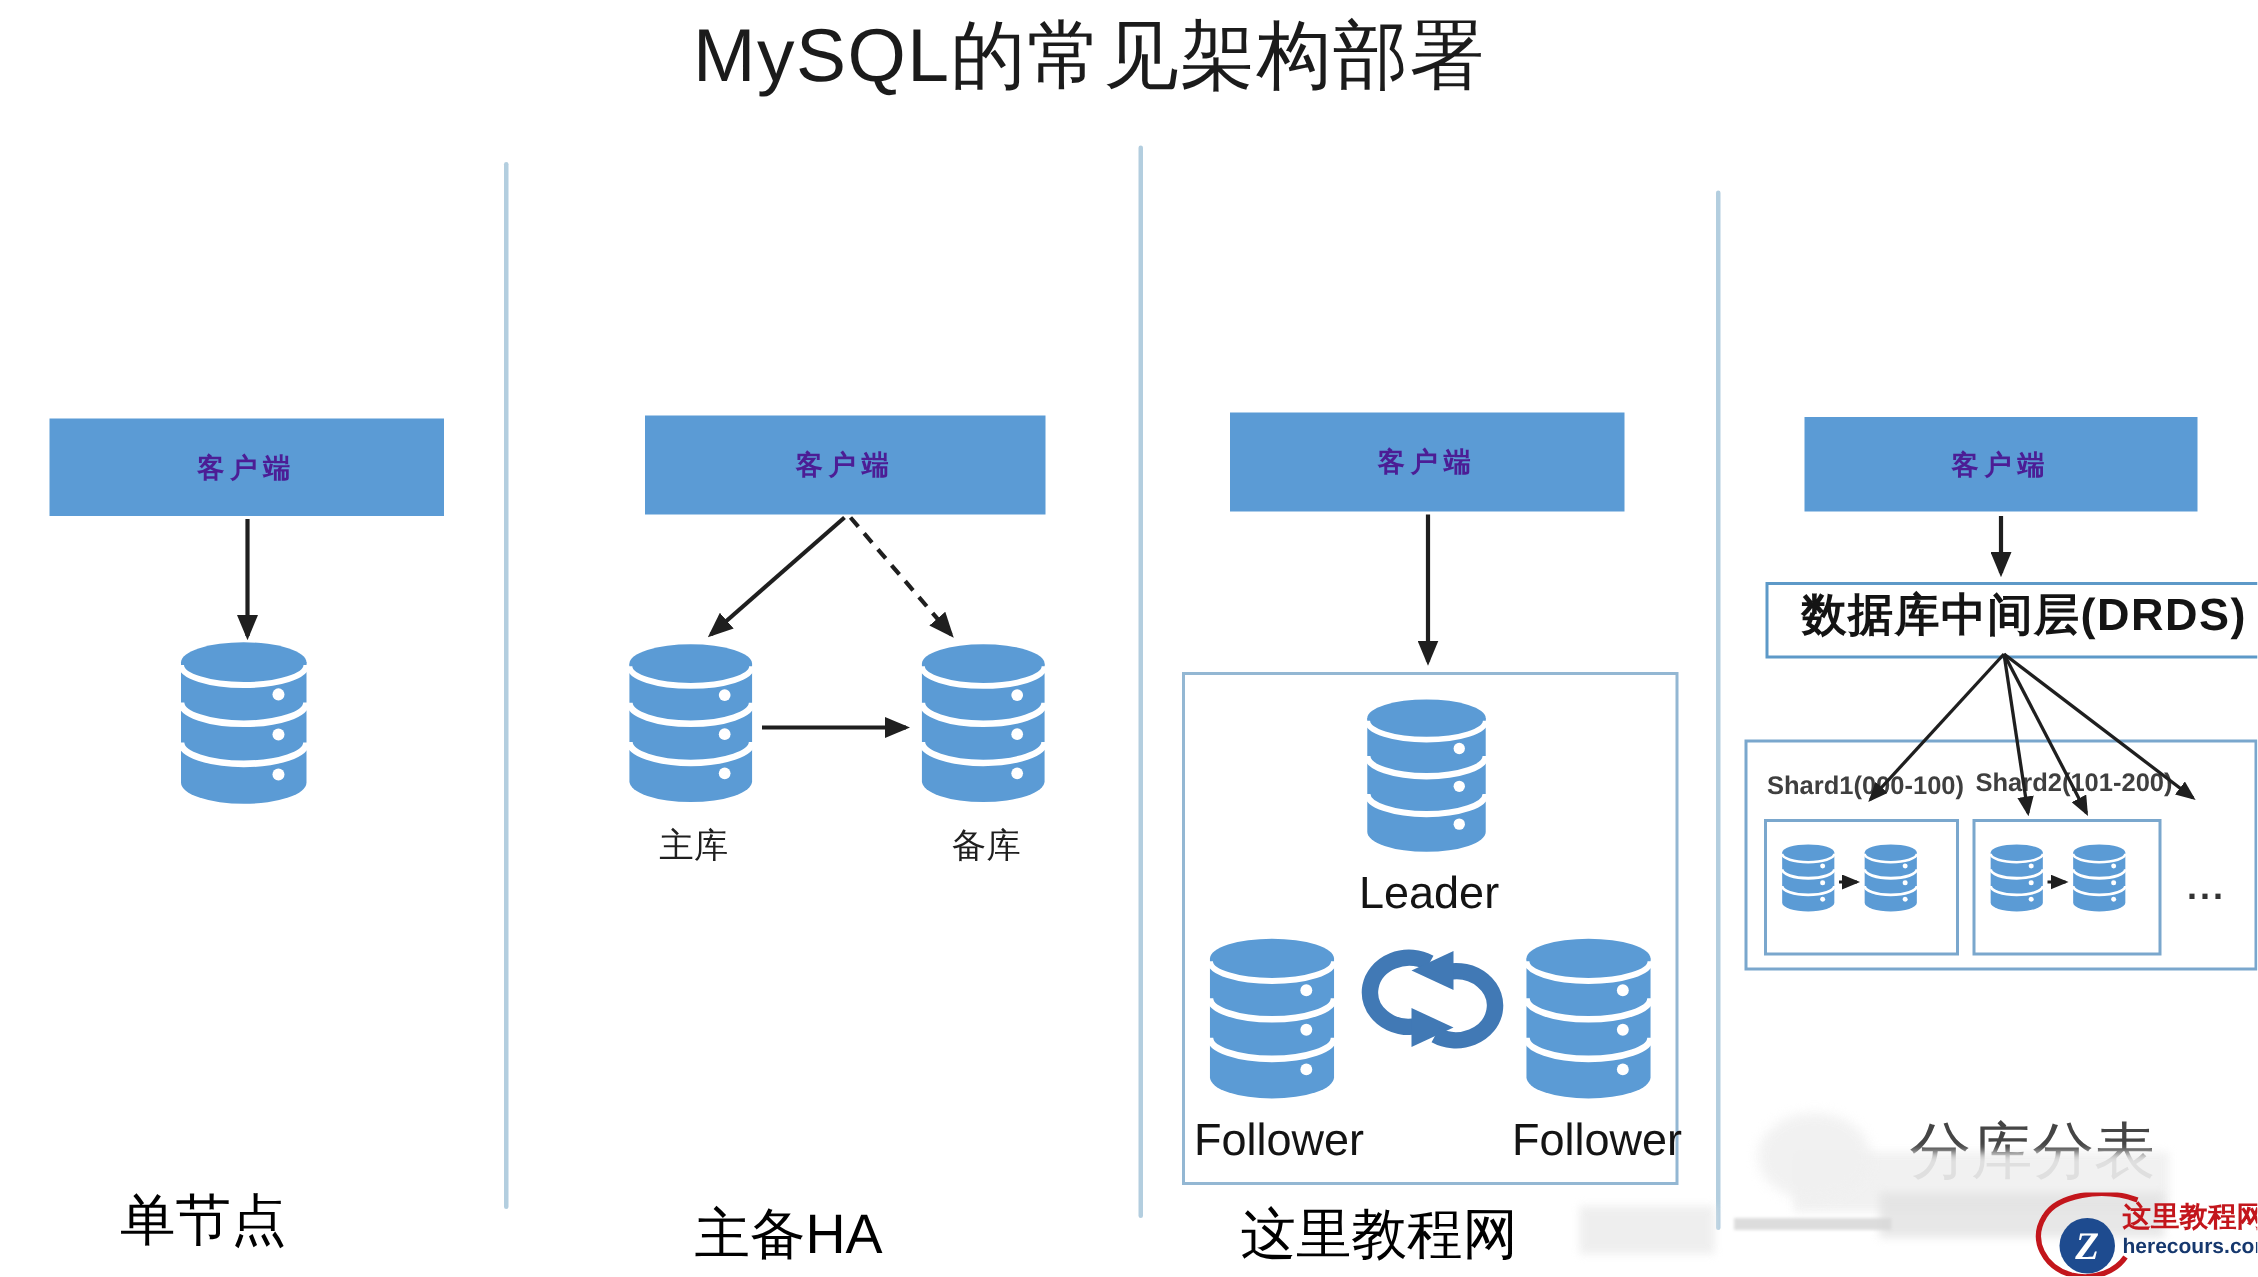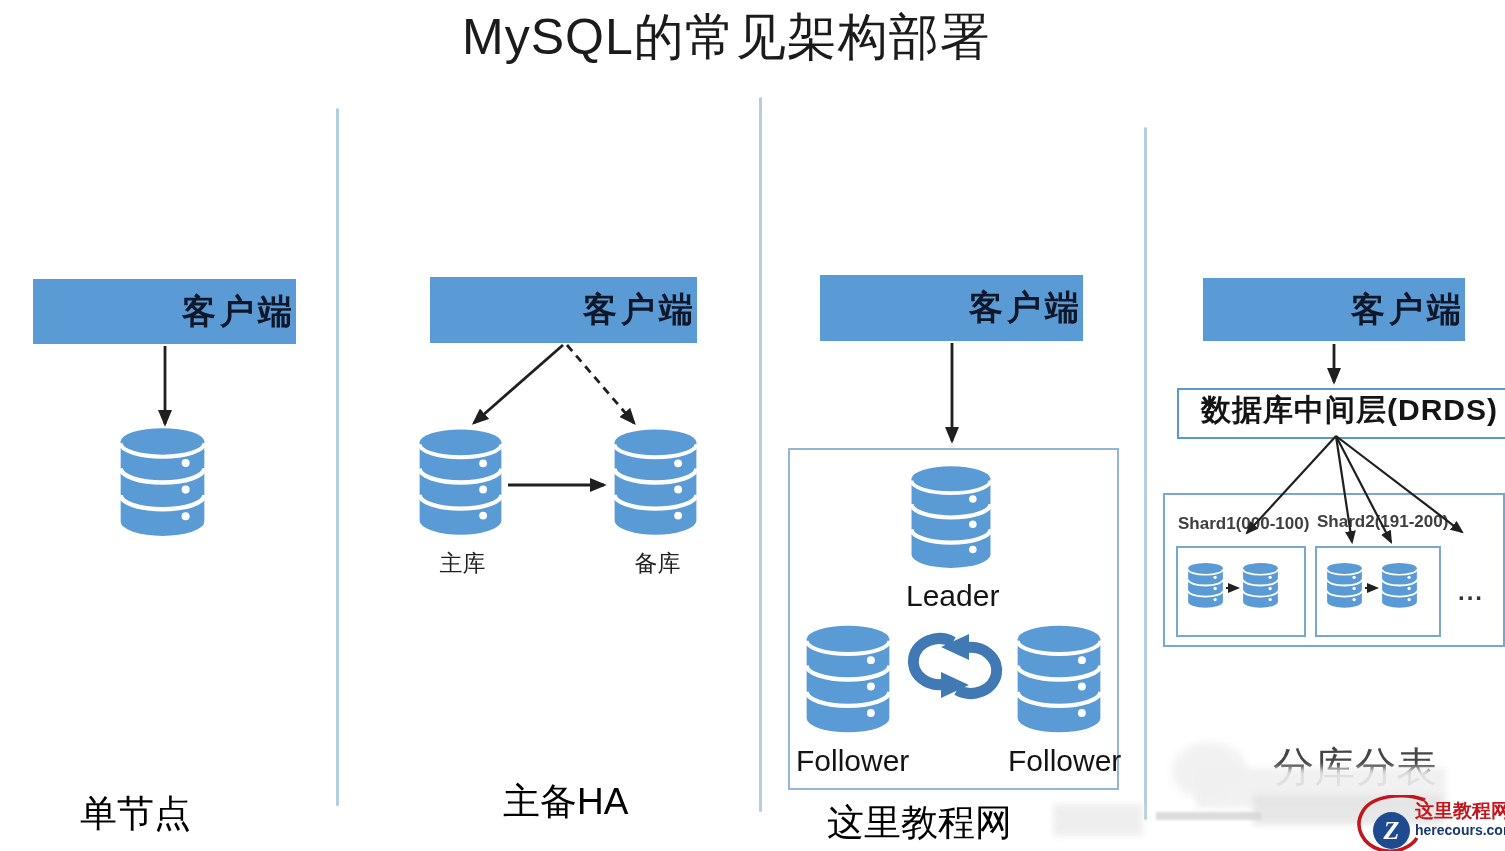--- a/index.html
+++ b/index.html
@@ -13,23 +13,23 @@
   .stage{
     position:relative;width:1505px;height:851px;background:#ffffff;overflow:hidden;
     font-family:"Liberation Sans", sans-serif;color:#1f1f1f;
   }
   .title{
     position:absolute;left:462px;top:4px;width:500px;text-align:center;
     font-size:50px;font-weight:500;color:#1b1b1b;letter-spacing:1px;white-space:nowrap;
   }
   .divider{position:absolute;width:3px;background:var(--divider);border-radius:2px;}
   .client-box{
-    position:absolute;background:var(--primary);color:#0f172a;
-    display:flex;align-items:center;justify-content:flex-end;
-    font-size:34px;font-weight:bold;letter-spacing:4px;
+    position:absolute;background:var(--primary);color:#4c1d95;
+    display:flex;align-items:center;justify-content:center;
+    font-size:18px;font-weight:bold;letter-spacing:4px;
   }
   .caption{position:absolute;font-size:37px;color:#000000;white-space:nowrap;}
   .db-label{position:absolute;font-size:23px;color:#1f1f1f;white-space:nowrap;text-align:center;}
   .en-label{position:absolute;font-size:30px;color:#141414;white-space:nowrap;}
   .frame{position:absolute;border:2px solid var(--boxborder);background:transparent;}
   .frame-light{position:absolute;border:2px solid #93b7d3;background:transparent;}
   .drds-box{
     position:absolute;border:2px solid #5d99c8;background:#ffffff;
     display:flex;justify-content:center;
     font-size:30px;font-weight:600;color:#141414;letter-spacing:1px;padding-left:14px;
@@ -63,40 +63,40 @@
   <div class="client-box" style="left:33px;top:279px;width:263px;height:65px;">
     <span>客户端</span>
   </div>
   <div class="caption" style="left:80px;top:789px;">单节点</div>
 
   <div class="client-box" style="left:430px;top:277px;width:267px;height:66px;">
     <span>客户端</span>
   </div>
   <div class="db-label" style="left:418px;top:548px;width:89px;">主库</div>
   <div class="db-label" style="left:613px;top:548px;width:89px;">备库</div>
-  <div class="caption" style="left:463px;top:777px;margin-left:40px;">主备HA</div>
+  <div class="caption" style="left:463px;top:798px;">主备HA</div>
 
   <div class="client-box" style="left:820px;top:275px;width:263px;height:66px;">
     <span>客户端</span>
   </div>
   <div class="frame-light" style="left:788px;top:448px;width:327px;height:338px;"></div>
   <div class="en-label" style="left:906px;top:579px;width:90px;">Leader</div>
   <div class="en-label" style="left:796px;top:744px;width:106px;">Follower</div>
   <div class="en-label" style="left:1008px;top:744px;width:106px;">Follower</div>
   <div class="caption" style="left:827px;top:798px;">这里教程网</div>
 
   <div class="client-box" style="left:1203px;top:278px;width:262px;height:63px;">
     <span>客户端</span>
   </div>
   <div class="drds-box" style="left:1177px;top:388px;width:313px;height:47px;">
     <span>数据库中间层(DRDS)</span>
   </div>
   <div class="frame" style="left:1163px;top:493px;width:338px;height:150px;"></div>
   <div class="shard-label" style="left:1178px;top:514px;">Shard1(000-100)</div>
-  <div class="shard-label" style="left:1317px;top:512px;">Shard2(191-200)</div>
+  <div class="shard-label" style="left:1317px;top:512px;">Shard2(101-200)</div>
   <div class="frame" style="left:1176px;top:546px;width:126px;height:87px;"></div>
   <div class="frame" style="left:1315px;top:546px;width:122px;height:87px;"></div>
   <div class="ellipsis" style="left:1458px;top:578px;">...</div>
   <div class="caption" style="left:1273px;top:740px;font-size:41px;color:#454545;">分库分表</div>
 
   <div class="blur-patch" style="left:1053px;top:804px;width:90px;height:32px;background:#ececec;opacity:.85;filter:blur(3px);"></div>
   <div class="blur-patch" style="left:1196px;top:768px;width:250px;height:40px;background:#f0f0f0;opacity:.9;filter:blur(3px);"></div>
   <div class="blur-patch" style="left:1253px;top:795px;width:190px;height:30px;background:#e2e2e2;opacity:.8;filter:blur(3px);"></div>
   <div class="blur-patch" style="left:1156px;top:812px;width:105px;height:8px;background:#d9d9d9;opacity:.9;filter:blur(1px);"></div>
   <div class="blur-patch" style="left:1172px;top:742px;width:75px;height:58px;background:#f0f0f0;border-radius:50%;opacity:.9;filter:blur(4px);"></div>

